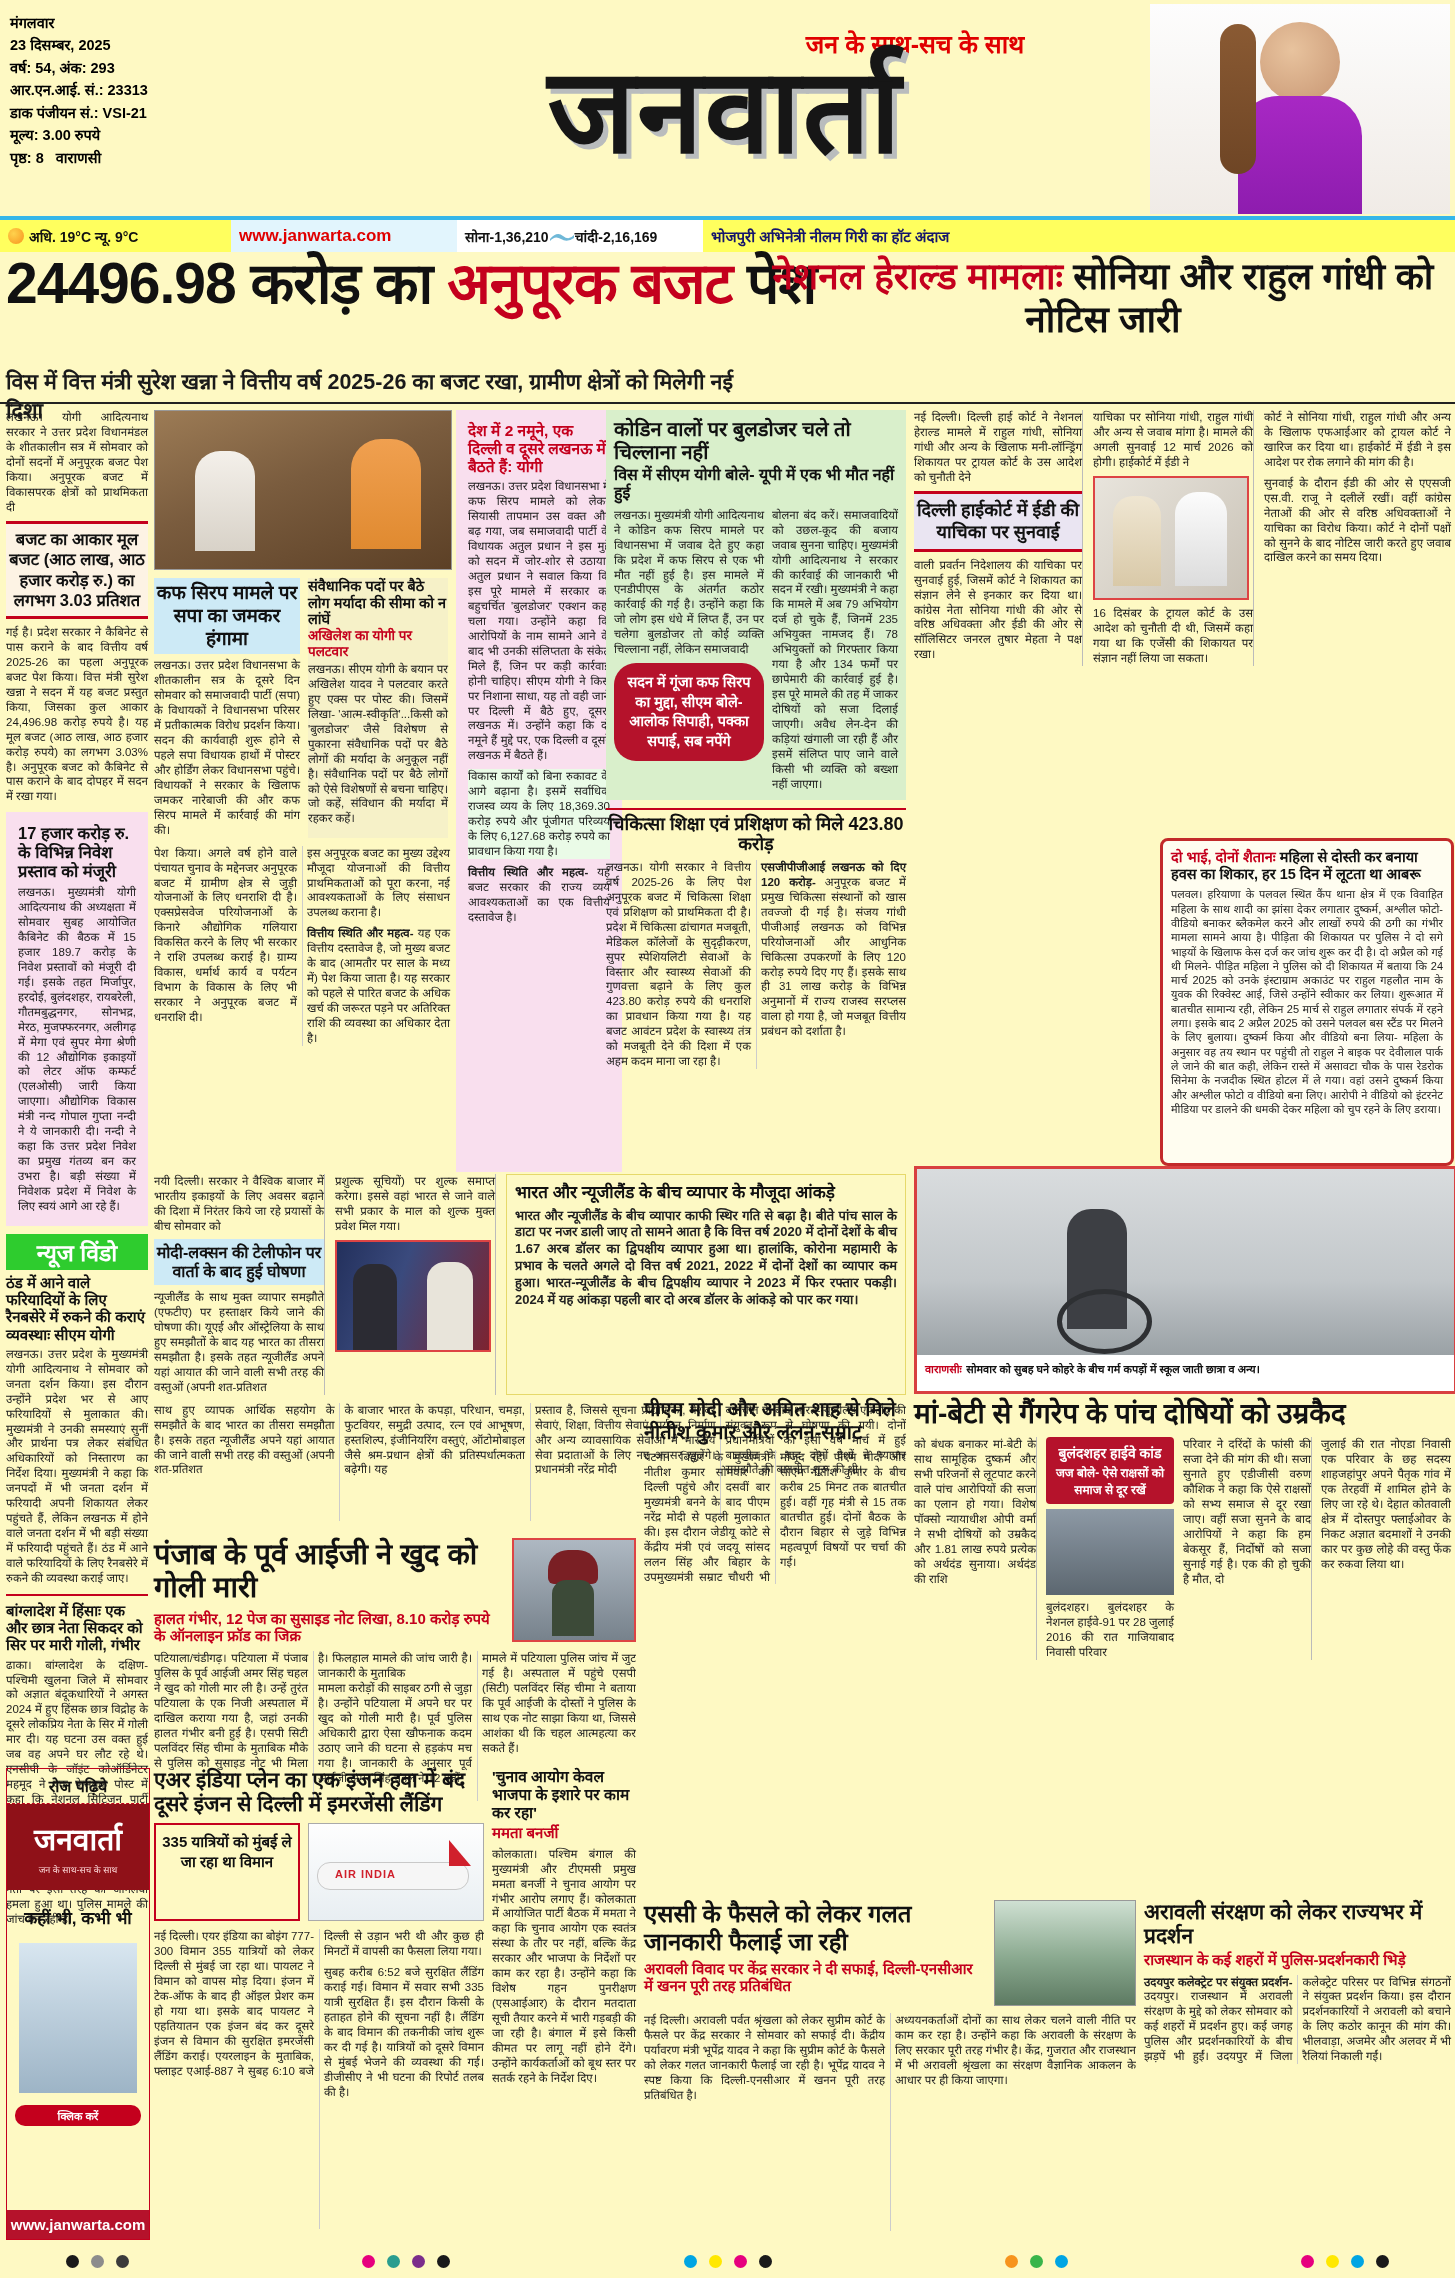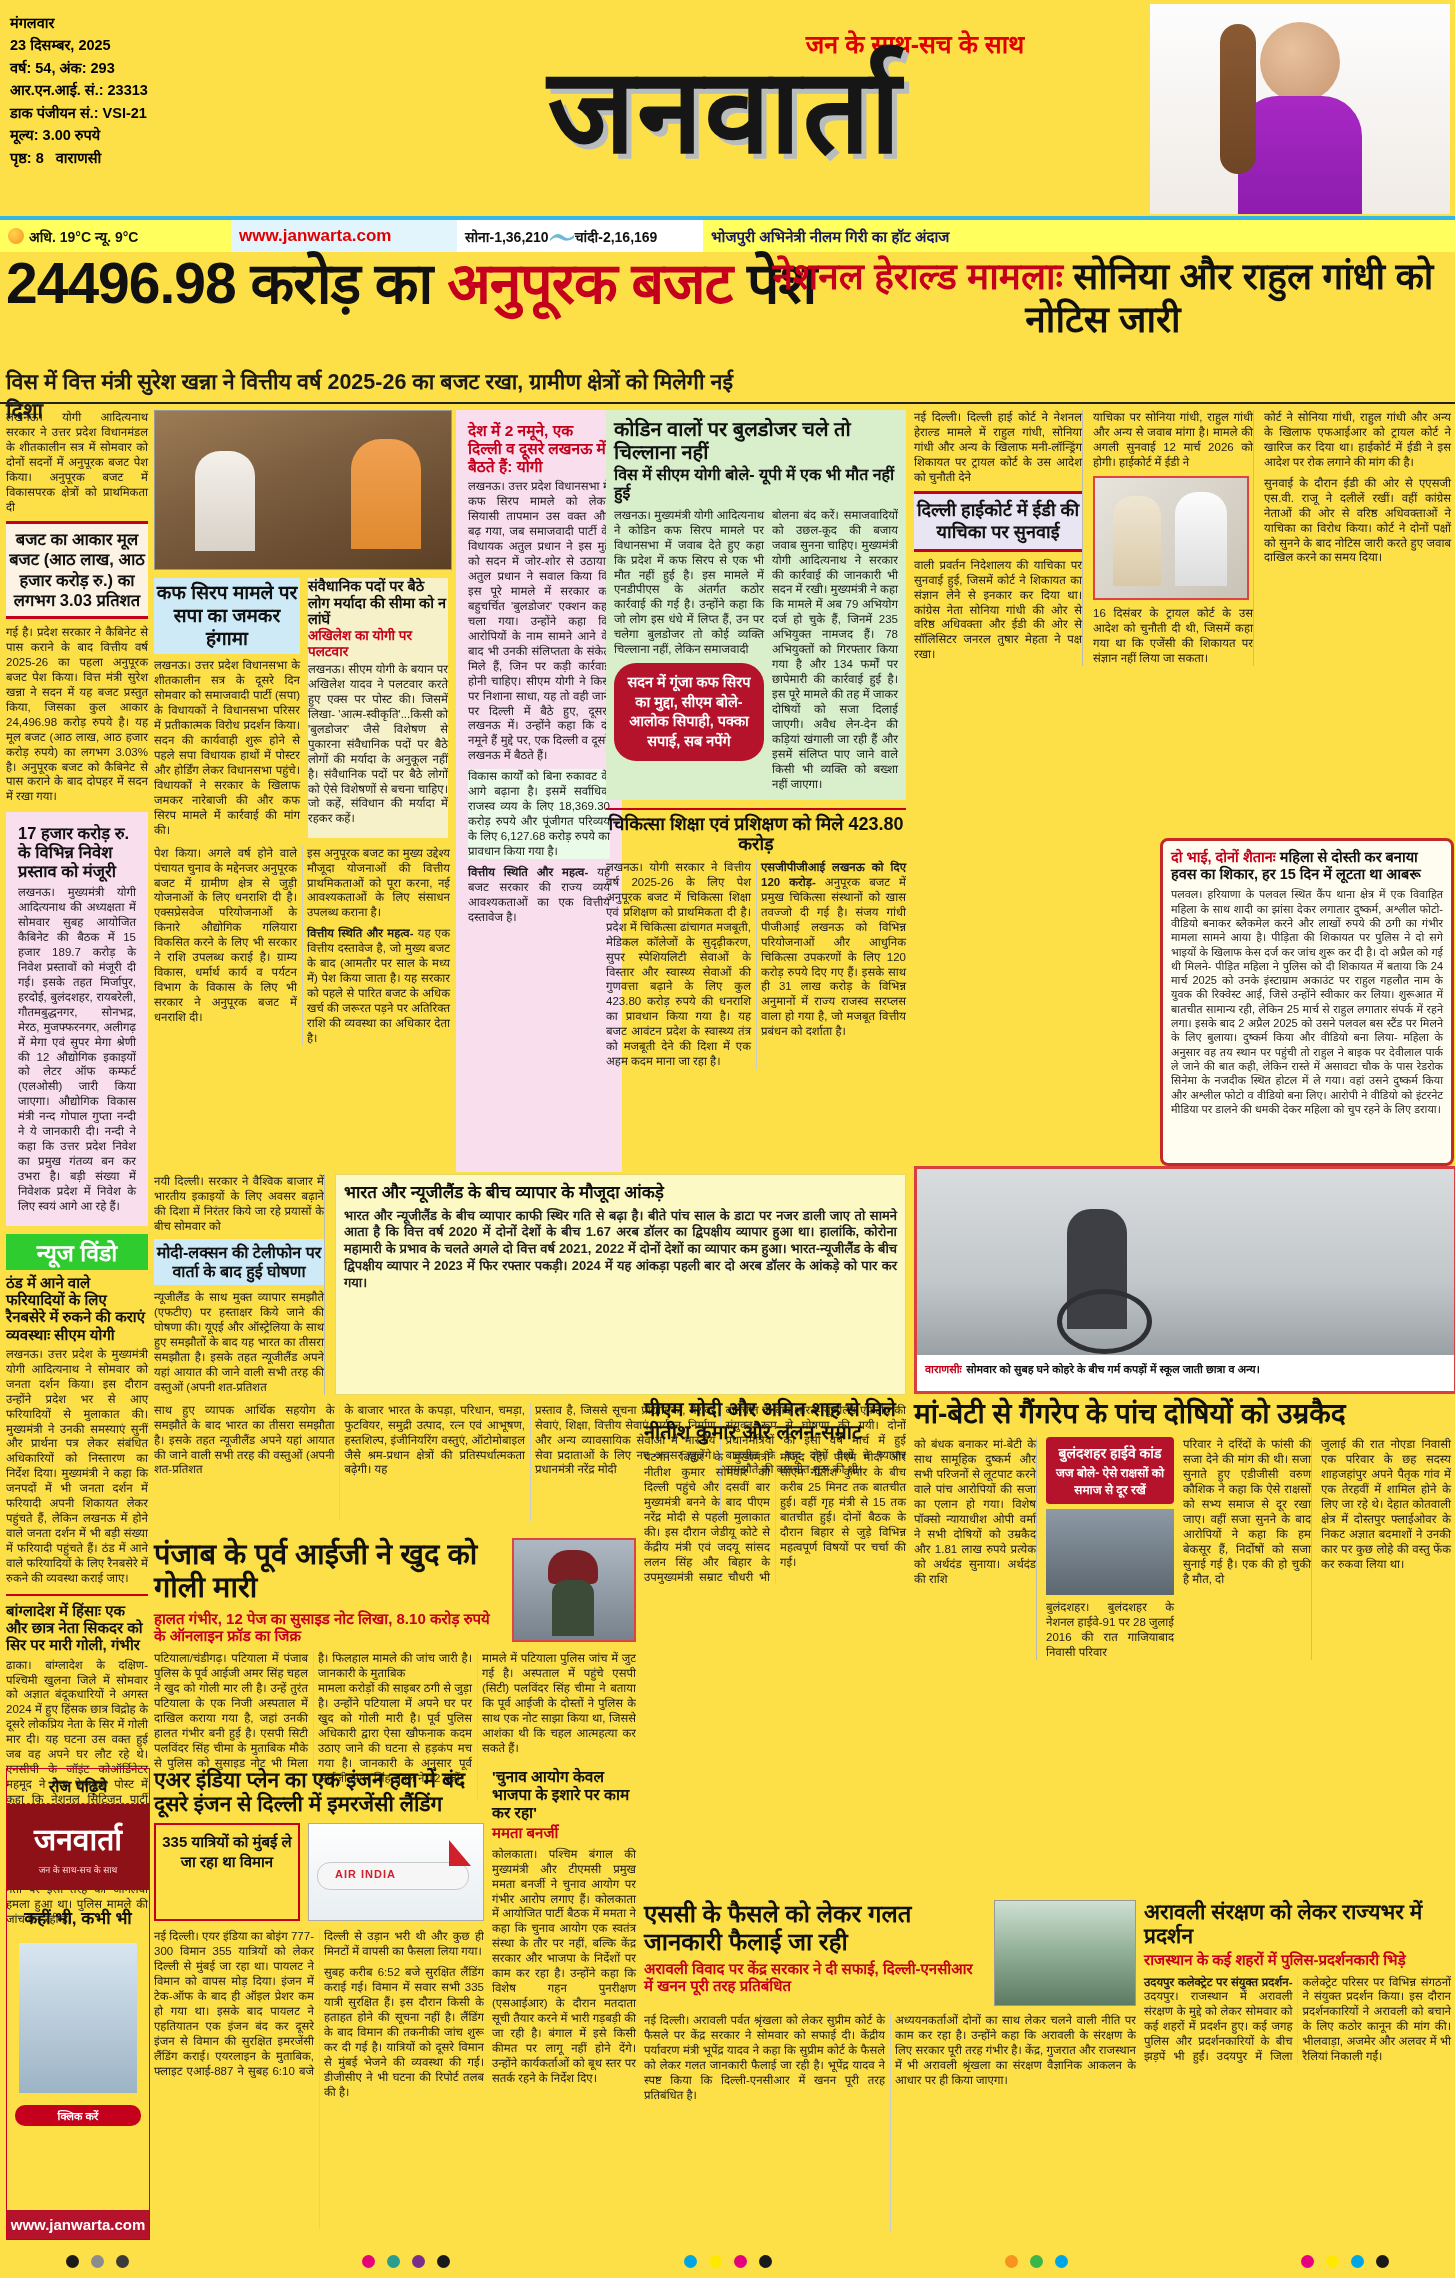--- a/index.html
+++ b/index.html
@@ -1,16 +1,16 @@
 <!DOCTYPE html>
 <html lang="hi"><head>
 <meta charset="utf-8">
 <style>
   html,body{margin:0;padding:0;background:#e8e8e8;}
-  .page{position:relative;width:1455px;height:2278px;background:#fde047;margin:0 auto;
+  .page{position:relative;width:1455px;height:2278px;background:#fef9c3;margin:0 auto;
         font-family:"Liberation Sans","DejaVu Sans",sans-serif;color:#111;overflow:hidden;}
   .abs{position:absolute;}
   .b{font-weight:bold;}
   .jt{text-align:justify;line-height:1.3;}
   .body-txt{font-size:11.5px;color:#1c1c1c;}
   .red{color:#c4001d;}
   .photo{background:#b9b9b9;position:relative;overflow:hidden;}
   .cap{font-size:11px;font-weight:bold;}
   .colrule{border-right:1px solid #bbb;}
   
@@ -208,20 +208,28 @@
     <div class="body-txt jt" style="margin-top:5px;font-size:11px;">पलवल। हरियाणा के पलवल स्थित कैंप थाना क्षेत्र में एक विवाहित महिला के साथ शादी का झांसा देकर लगातार दुष्कर्म, अश्लील फोटो-वीडियो बनाकर ब्लैकमेल करने और लाखों रुपये की ठगी का गंभीर मामला सामने आया है। पीड़िता की शिकायत पर पुलिस ने दो सगे भाइयों के खिलाफ केस दर्ज कर जांच शुरू कर दी है। दो अप्रैल को गई थी मिलने- पीड़ित महिला ने पुलिस को दी शिकायत में बताया कि 24 मार्च 2025 को उनके इंस्टाग्राम अकाउंट पर राहुल गहलौत नाम के युवक की रिक्वेस्ट आई, जिसे उन्होंने स्वीकार कर लिया। शुरूआत में बातचीत सामान्य रही, लेकिन 25 मार्च से राहुल लगातार संपर्क में रहने लगा। इसके बाद 2 अप्रैल 2025 को उसने पलवल बस स्टैंड पर मिलने के लिए बुलाया। दुष्कर्म किया और वीडियो बना लिया- महिला के अनुसार वह तय स्थान पर पहुंची तो राहुल ने बाइक पर देवीलाल पार्क ले जाने की बात कही, लेकिन रास्ते में असावटा चौक के पास रेडरोक सिनेमा के नजदीक स्थित होटल में ले गया। वहां उसने दुष्कर्म किया और अश्लील फोटो व वीडियो बना लिए। आरोपी ने वीडियो को इंटरनेट मीडिया पर डालने की धमकी देकर महिला को चुप रहने के लिए डराया।</div>
   </div>
 
   <div class="abs" style="left:154px;top:1166px;width:752px;">
     <div style="display:flex;gap:10px;margin-top:8px;">
       <div style="width:170px;" class="colrule">
         <div class="body-txt jt">नयी दिल्ली। सरकार ने वैश्विक बाजार में भारतीय इकाइयों के लिए अवसर बढ़ाने की दिशा में निरंतर किये जा रहे प्रयासों के बीच सोमवार को</div>
         <div class="cyanhead" style="margin:5px 0;font-size:16px;">मोदी-लक्सन की टेलीफोन पर वार्ता के बाद हुई घोषणा</div>
         <div class="body-txt jt">न्यूजीलैंड के साथ मुक्त व्यापार समझौते (एफटीए) पर हस्ताक्षर किये जाने की घोषणा की। यूएई और ऑस्ट्रेलिया के साथ हुए समझौतों के बाद यह भारत का तीसरा समझौता है। इसके तहत न्यूजीलैंड अपने यहां आयात की जाने वाली सभी तरह की वस्तुओं (अपनी शत-प्रतिशत</div>
       </div>
+      <div style="width:160px;" class="colrule">
+        <div class="body-txt jt">प्रशुल्क सूचियों) पर शुल्क समाप्त करेगा। इससे वहां भारत से जाने वाले सभी प्रकार के माल को शुल्क मुक्त प्रवेश मिल गया।</div>
+        <div class="photo" style="width:152px;height:108px;margin-top:6px;border:2px solid #d44;
+             background:linear-gradient(110deg,#23305c 0%,#3a4a7d 40%,#7d2330 100%);">
+          <div style="position:absolute;left:16px;top:22px;width:44px;height:86px;border-radius:18px 18px 0 0;background:#2b2b33;"></div>
+          <div style="position:absolute;right:16px;top:20px;width:46px;height:88px;border-radius:18px 18px 0 0;background:#e8e4da;"></div>
+        </div>
+      </div>
       <div class="statsbox" style="flex:1;">
         <div class="arthead" style="font-size:17px;">भारत और न्यूजीलैंड के बीच व्यापार के मौजूदा आंकड़े</div>
         <div class="jt" style="font-size:13px;margin-top:5px;font-weight:bold;color:#222;">भारत और न्यूजीलैंड के बीच व्यापार काफी स्थिर गति से बढ़ा है। बीते पांच साल के डाटा पर नजर डाली जाए तो सामने आता है कि वित्त वर्ष 2020 में दोनों देशों के बीच 1.67 अरब डॉलर का द्विपक्षीय व्यापार हुआ था। हालांकि, कोरोना महामारी के प्रभाव के चलते अगले दो वित्त वर्ष 2021, 2022 में दोनों देशों का व्यापार कम हुआ। भारत-न्यूजीलैंड के बीच द्विपक्षीय व्यापार ने 2023 में फिर रफ्तार पकड़ी। 2024 में यह आंकड़ा पहली बार दो अरब डॉलर के आंकड़े को पार कर गया।</div>
       </div>
     </div>
     <div class="fourcol body-txt jt" style="margin-top:8px;height:118px;overflow:hidden;">
       <div>साथ हुए व्यापक आर्थिक सहयोग के समझौते के बाद भारत का तीसरा समझौता है। इसके तहत न्यूजीलैंड अपने यहां आयात की जाने वाली सभी तरह की वस्तुओं (अपनी शत-प्रतिशत</div>
       <div>के बाजार भारत के कपड़ा, परिधान, चमड़ा, फुटवियर, समुद्री उत्पाद, रत्न एवं आभूषण, हस्तशिल्प, इंजीनियरिंग वस्तुएं, ऑटोमोबाइल जैसे श्रम-प्रधान क्षेत्रों की प्रतिस्पर्धात्मकता बढ़ेगी। यह</div>
       <div>प्रस्ताव है, जिससे सूचना प्रौद्योगिकी, पेशेवर सेवाएं, शिक्षा, वित्तीय सेवाएं, पर्यटन, निर्माण और अन्य व्यावसायिक सेवाओं में भारतीय सेवा प्रदाताओं के लिए नए अवसर खुलेंगे। प्रधानमंत्री नरेंद्र मोदी</div>
       <div>बातचीत के बाद भारत-न्यूजीलैंड एफटीए की संयुक्त रूप से घोषणा की गयी। दोनों प्रधानमंत्रियों की इसी वर्ष मार्च में हुई बातचीत के बाद दोनों देशों ने व्यापार समझौते की बातचीत शुरू की थी।</div>

